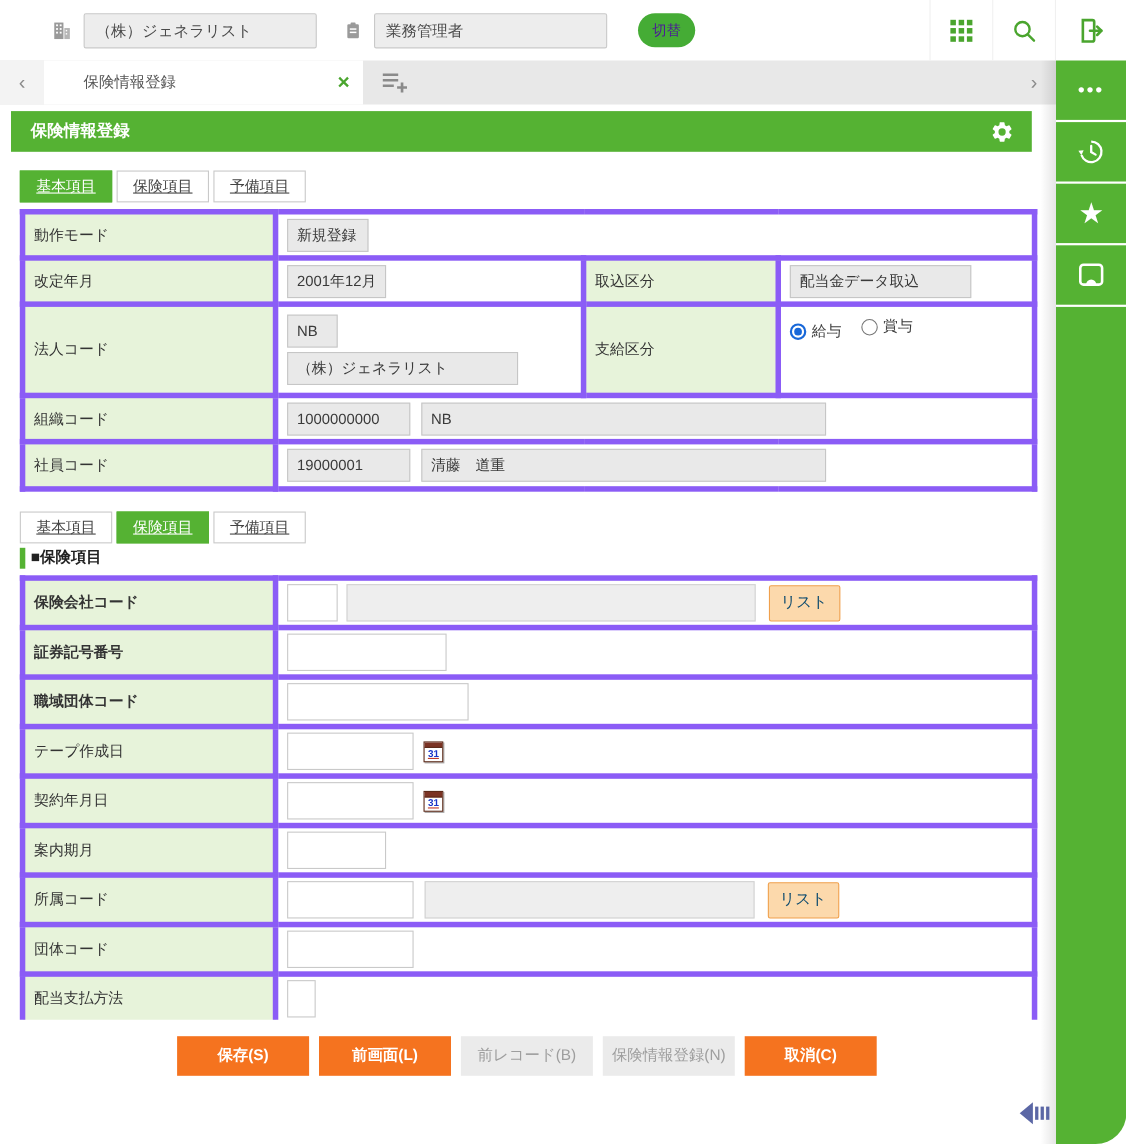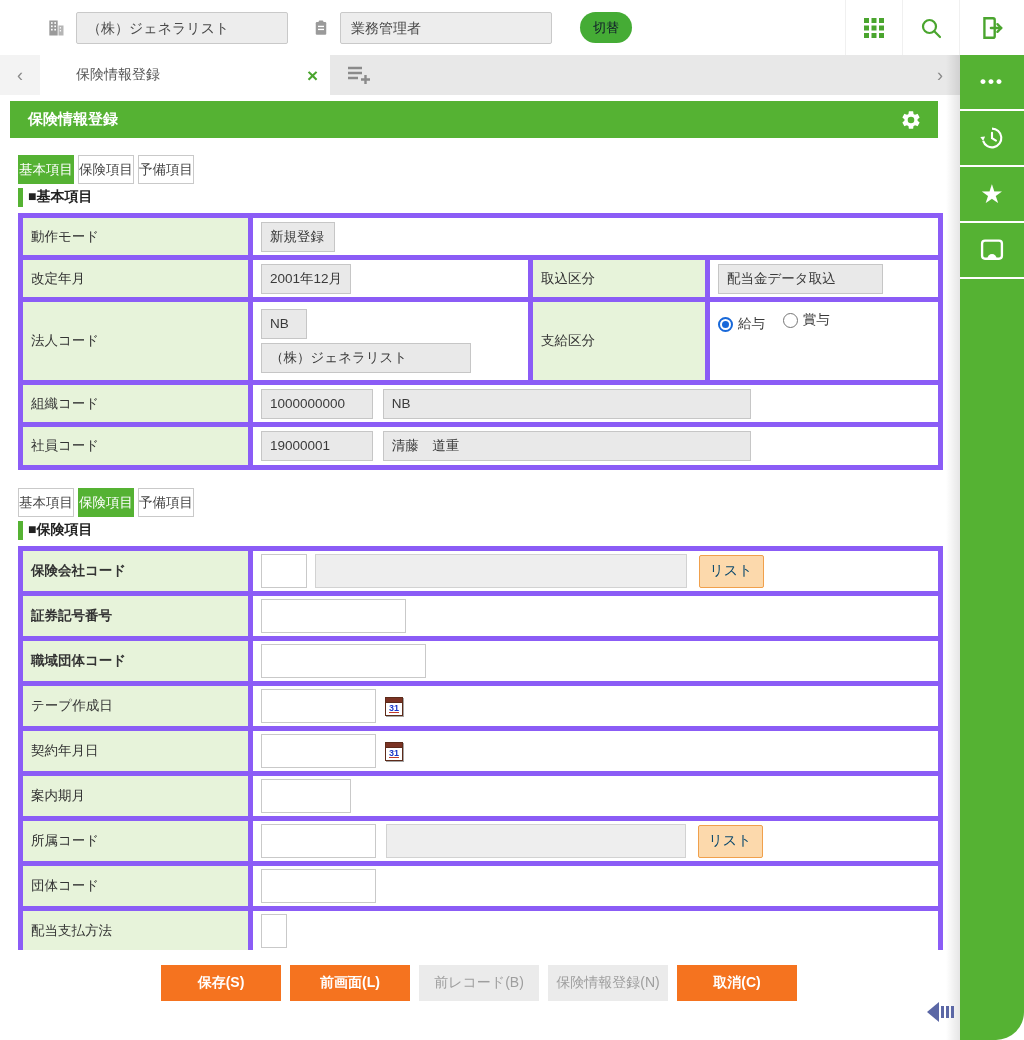--- a/index.html
+++ b/index.html
@@ -9,21 +9,21 @@
     color:#3a3a3a;background:#fff;border-radius:28px;
   }
   
   .hdr{height:55px;display:flex;align-items:center;padding-left:46px;box-sizing:border-box;background:#fff;}
   .hicon-gray{margin-right:10px;display:flex;align-items:center;}
   .hfield{width:212px;height:32px;background:#ededed;border:1px solid #c9c9c9;border-radius:2px;
     line-height:30px;padding:0 10px;font-size:14px;color:#4a4a4a;box-sizing:border-box;
     white-space:nowrap;overflow:hidden;}
   .gap24{width:24px;}
   .switch-btn{margin-left:28px;min-width:52px;height:31px;border-radius:16px;background:#45ac35;
-    color:#0f172a;border:none;font-size:13px;padding:0 12px;cursor:pointer;}
+    color:#4c1d95;border:none;font-size:13px;padding:0 12px;cursor:pointer;}
   .hdr-icons{margin-left:auto;display:flex;height:55px;}
   .hcell{width:56px;height:55px;display:flex;align-items:center;justify-content:center;
     border-left:1px solid #f0f0f0;cursor:pointer;background:#fff;}
   .hcell.last{width:64px;}
   
   .body{display:flex;height:985px;}
   .main{width:960px;position:relative;background:#fff;}
   .main::after{content:"";position:absolute;top:0;right:0;width:14px;height:100%;
     background:linear-gradient(to right,rgba(0,0,0,0),rgba(0,0,0,0.10));pointer-events:none;}
   
@@ -37,22 +37,22 @@
   .newtab{width:58px;display:flex;align-items:center;justify-content:center;cursor:pointer;}
   .strip-spacer{flex:1;}
   
   .content{position:relative;height:945px;}
   .titlebar{margin:6px 22px 0 10px;height:37px;background:#55b233;color:#fff;display:flex;
     align-items:center;justify-content:space-between;padding:0 16px 0 18px;font-size:15px;
     font-weight:bold;box-sizing:border-box;}
   .gear{display:flex;align-items:center;cursor:pointer;}
   .ftabs{display:flex;margin:17px 0 0 18px;gap:4px;}
   .ftabs.second{margin-top:18px;}
-  .ftab{height:29px;line-height:27px;padding:0 0;background:#fff;border:1px solid #c9c9c9;
-    font-size:13.5px;color:#444;box-sizing:border-box;cursor:pointer;}
+  .ftab{height:29px;line-height:27px;padding:0 14px;background:#fff;border:1px solid #c9c9c9;
+    font-size:13.5px;color:#444;box-sizing:border-box;cursor:pointer;text-decoration:underline;}
   .ftab.active{background:#55b233;border-color:#55b233;color:#fff;}
   .sechead{display:flex;align-items:center;margin:3px 0 0 18px;height:20px;font-weight:bold;
     font-size:14px;color:#222;}
   .sechead::before{content:"";width:5px;height:19px;background:#55b233;margin-right:5px;}
   
   table.ftable{border-collapse:collapse;margin:6px 0 0 18px;width:920px;table-layout:fixed;}
   table.ftable td{border:5px solid #8b5cf6;padding:3px 8px;font-size:13.5px;vertical-align:middle;
     box-sizing:border-box;}
   td.lbl{background:#e7f3da;color:#333;}
   td.lbl.b{font-weight:bold;}
@@ -189,21 +189,20 @@
               <path d="M19.14 12.94c.04-.3.06-.61.06-.94s-.02-.64-.07-.94l2.03-1.58a.49.49 0 0 0 .12-.61l-1.92-3.32a.49.49 0 0 0-.59-.22l-2.39.96c-.5-.38-1.03-.7-1.62-.94l-.36-2.54a.48.48 0 0 0-.48-.41h-3.84c-.24 0-.43.17-.47.41l-.36 2.54c-.59.24-1.13.57-1.62.94l-2.39-.96a.49.49 0 0 0-.59.22L2.74 8.87c-.12.21-.08.47.12.61l2.03 1.58c-.05.3-.09.63-.09.94s.02.64.07.94l-2.03 1.58a.49.49 0 0 0-.12.61l1.92 3.32c.12.22.37.29.59.22l2.39-.96c.5.38 1.03.7 1.62.94l.36 2.54c.05.24.24.41.48.41h3.84c.24 0 .44-.17.47-.41l.36-2.54c.59-.24 1.13-.56 1.62-.94l2.39.96c.22.08.47 0 .59-.22l1.92-3.32a.49.49 0 0 0-.12-.61l-2.01-1.58zM12 15.6a3.6 3.6 0 1 1 0-7.2 3.6 3.6 0 0 1 0 7.2z"></path>
             </svg>
           </span>
         </div>
 
         <div class="ftabs">
           <div class="ftab active">基本項目</div>
           <div class="ftab">保険項目</div>
           <div class="ftab">予備項目</div>
         </div>
-        <div class="sechead">■基本項目</div>
 
         <table class="ftable">
           <colgroup>
               <col style="width:230px">
               <col style="width:280px">
               <col style="width:177px">
               <col style="width:233px">
             </colgroup>
           <tbody>
               <tr style="height:42px">

